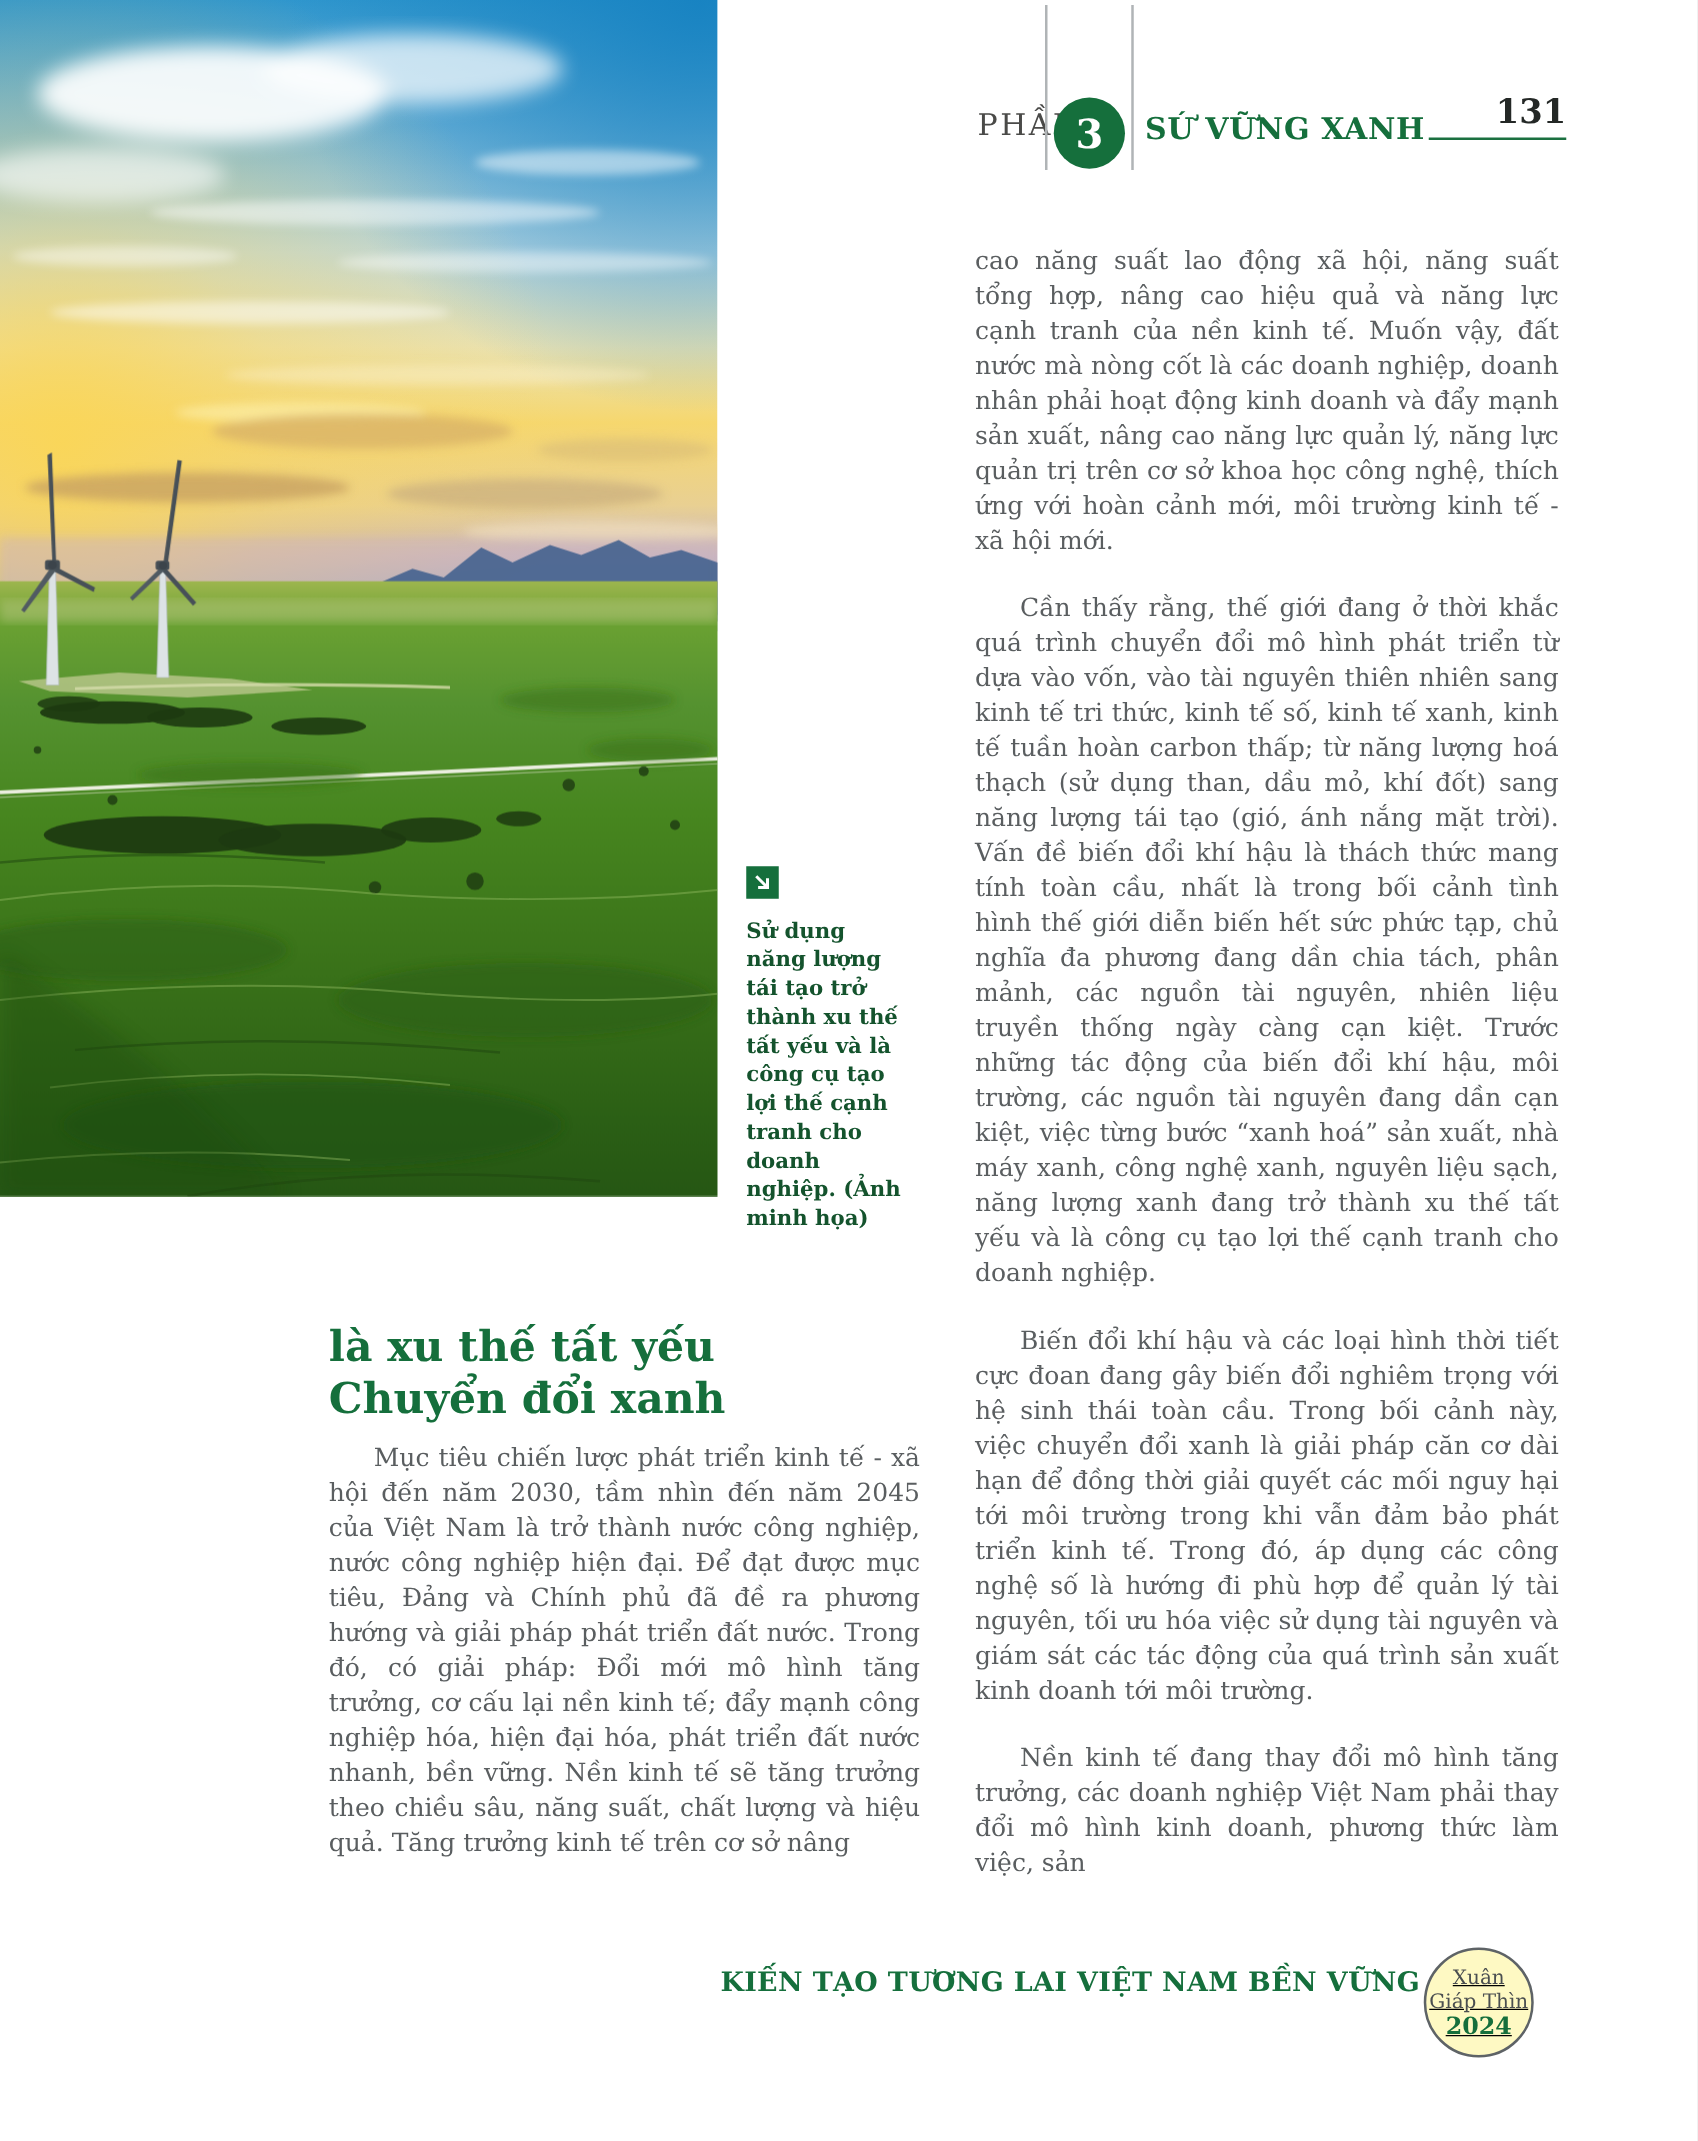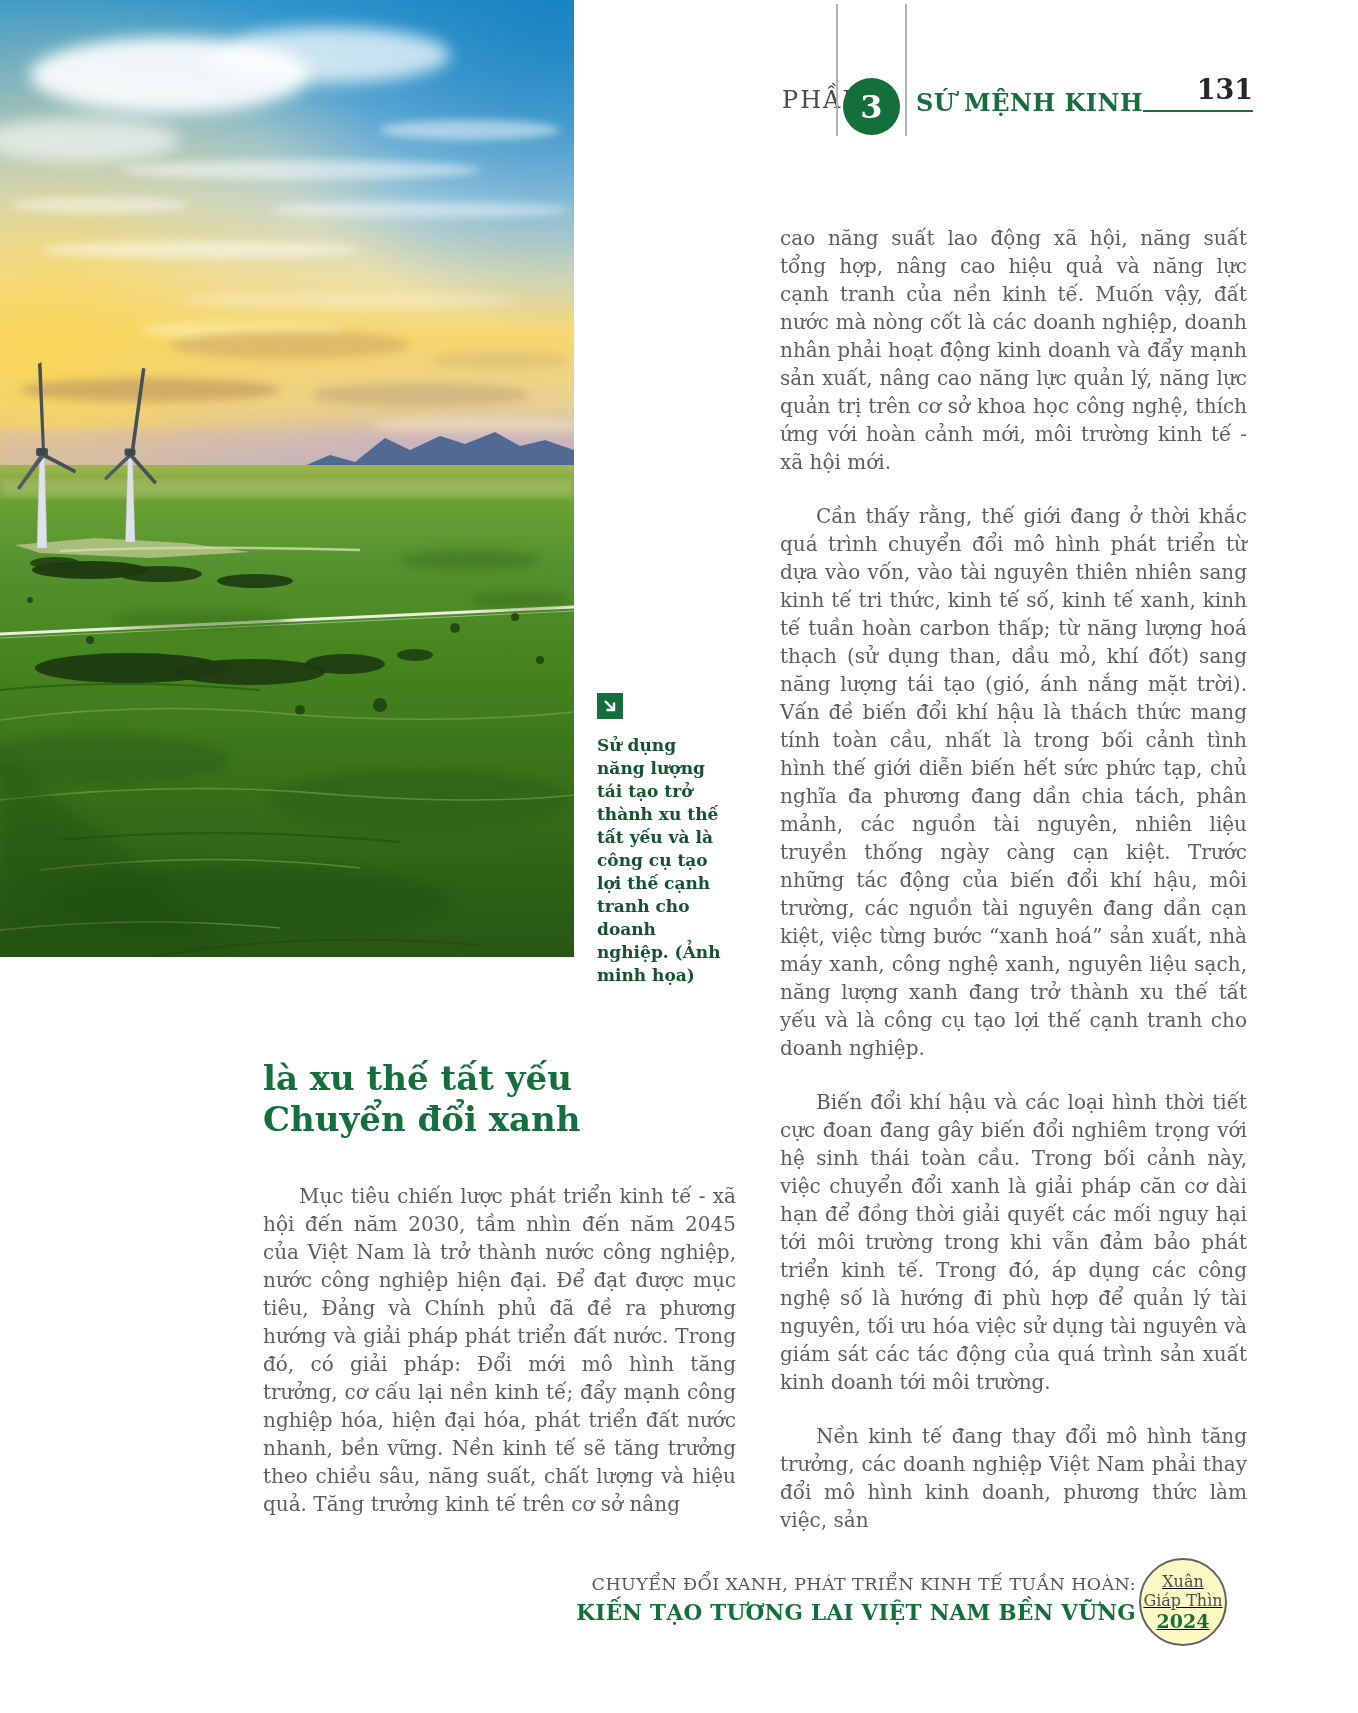--- a/index.html
+++ b/index.html
@@ -29,21 +29,21 @@
 
   
   .caption{left:597px;top:693px;width:132px;}
   .caption-icon{width:26px;height:26px;background:#156f3c;margin-bottom:15px;}
   .caption-icon svg{display:block;width:100%;height:100%;}
   .caption-text{font-size:17px;line-height:23px;font-weight:bold;color:#14532d;}
 
   
   .article-heading{left:263px;top:1058px;font-size:34px;line-height:41px;
     font-weight:bold;color:#156f3c;}
-  .col{width:473px;margin-top:30px;}
+  .col{width:473px;}
   .col-left{left:263px;top:1152px;width:473px;}
   .col-right{left:780px;top:194px;width:467px;}
   .col p{margin:0 0 26px 0;font-size:20px;line-height:28px;color:#5a5e60;
     text-align:justify;text-indent:36px;}
   .col p.no-indent{text-indent:0;}
 
   
   .footer-text{right:222px;top:1574px;text-align:right;}
   .footer-line1{font-size:17.5px;letter-spacing:.4px;color:#54585b;margin-bottom:6px;}
   .footer-line2{font-size:21.5px;font-weight:bold;color:#156f3c;letter-spacing:.3px;}
@@ -212,21 +212,21 @@
       </g>
     </svg>
   </div>
 
   <div class="abs hdr-phan">PHẦN</div>
   <div class="abs hdr-bar l"></div>
   <div class="abs hdr-bar r"></div>
   <div class="abs hdr-circle">
     <span>3</span>
   </div>
-  <div class="abs hdr-title">SỨ MỆNH KINH</div>
+  <div class="abs hdr-title">SỨ VỮNG XANH</div>
   <div class="abs hdr-rule"></div>
   <div class="abs hdr-page">131</div>
 
   <div class="abs caption">
     <div class="caption-icon">
       <svg viewBox="0 0 26 26">
         <path d="M8 8 L17 17 M17 9.5 L17 17 L9.5 17" stroke="#ffffff" stroke-width="2.4" fill="none"></path>
       </svg>
     </div>
     <div class="caption-text">Sử dụng năng lượng tái tạo trở thành xu thế tất yếu và là công cụ tạo lợi thế cạnh tranh cho doanh nghiệp. (Ảnh minh họa)</div>
@@ -242,21 +242,20 @@
   </div>
 
   <div class="abs col col-right">
     <p class="no-indent">cao năng suất lao động xã hội, năng suất tổng hợp, nâng cao hiệu quả và năng lực cạnh tranh của nền kinh tế. Muốn vậy, đất nước mà nòng cốt là các doanh nghiệp, doanh nhân phải hoạt động kinh doanh và đẩy mạnh sản xuất, nâng cao năng lực quản lý, năng lực quản trị trên cơ sở khoa học công nghệ, thích ứng với hoàn cảnh mới, môi trường kinh tế - xã hội mới.</p>
     <p>Cần thấy rằng, thế giới đang ở thời khắc quá trình chuyển đổi mô hình phát triển từ dựa vào vốn, vào tài nguyên thiên nhiên sang kinh tế tri thức, kinh tế số, kinh tế xanh, kinh tế tuần hoàn carbon thấp; từ năng lượng hoá thạch (sử dụng than, dầu mỏ, khí đốt) sang năng lượng tái tạo (gió, ánh nắng mặt trời). Vấn đề biến đổi khí hậu là thách thức mang tính toàn cầu, nhất là trong bối cảnh tình hình thế giới diễn biến hết sức phức tạp, chủ nghĩa đa phương đang dần chia tách, phân mảnh, các nguồn tài nguyên, nhiên liệu truyền thống ngày càng cạn kiệt. Trước những tác động của biến đổi khí hậu, môi trường, các nguồn tài nguyên đang dần cạn kiệt, việc từng bước “xanh hoá” sản xuất, nhà máy xanh, công nghệ xanh, nguyên liệu sạch, năng lượng xanh đang trở thành xu thế tất yếu và là công cụ tạo lợi thế cạnh tranh cho doanh nghiệp.</p>
     <p>Biến đổi khí hậu và các loại hình thời tiết cực đoan đang gây biến đổi nghiêm trọng với hệ sinh thái toàn cầu. Trong bối cảnh này, việc chuyển đổi xanh là giải pháp căn cơ dài hạn để đồng thời giải quyết các mối nguy hại tới môi trường trong khi vẫn đảm bảo phát triển kinh tế. Trong đó, áp dụng các công nghệ số là hướng đi phù hợp để quản lý tài nguyên, tối ưu hóa việc sử dụng tài nguyên và giám sát các tác động của quá trình sản xuất kinh doanh tới môi trường.</p>
     <p>Nền kinh tế đang thay đổi mô hình tăng trưởng, các doanh nghiệp Việt Nam phải thay đổi mô hình kinh doanh, phương thức làm việc, sản</p>
   </div>
 
   <div class="abs footer-text">
-    <div class="footer-line1">CHUYỂN ĐỔI XANH, PHÁT TRIỂN KINH TẾ TUẦN HOÀN:</div>
     <div class="footer-line2">KIẾN TẠO TƯƠNG LAI VIỆT NAM BỀN VỮNG</div>
   </div>
   <div class="abs badge">
     <span class="badge-line">Xuân</span>
     <span class="badge-line">Giáp Thìn</span>
     <span class="badge-year">2024</span>
   </div>
 
 </div>
 

